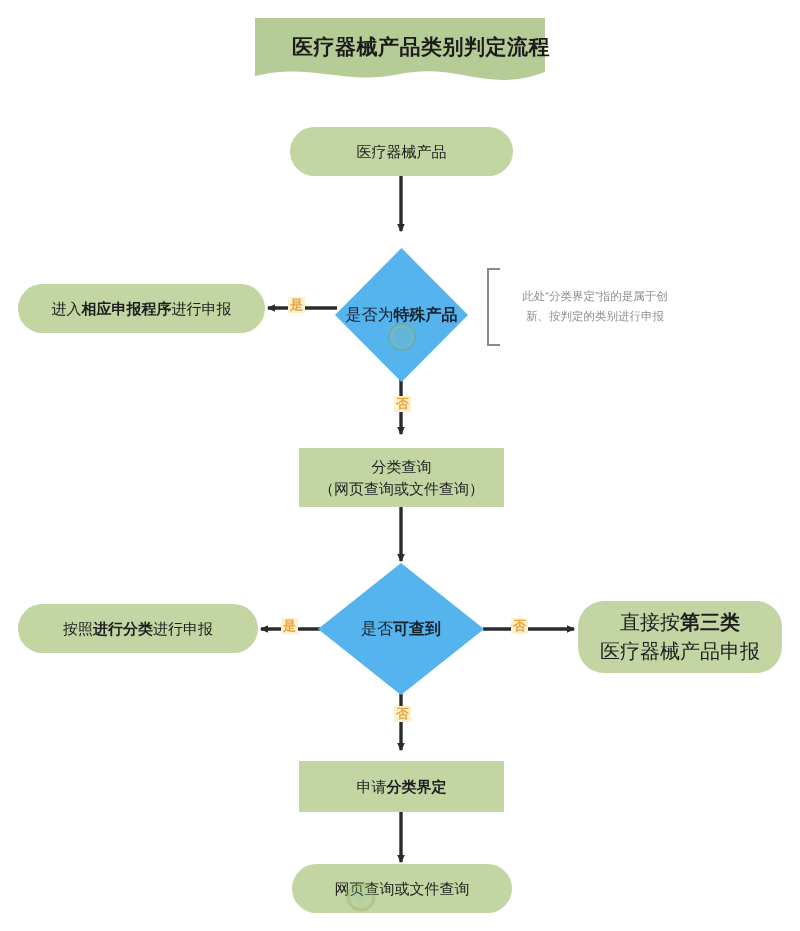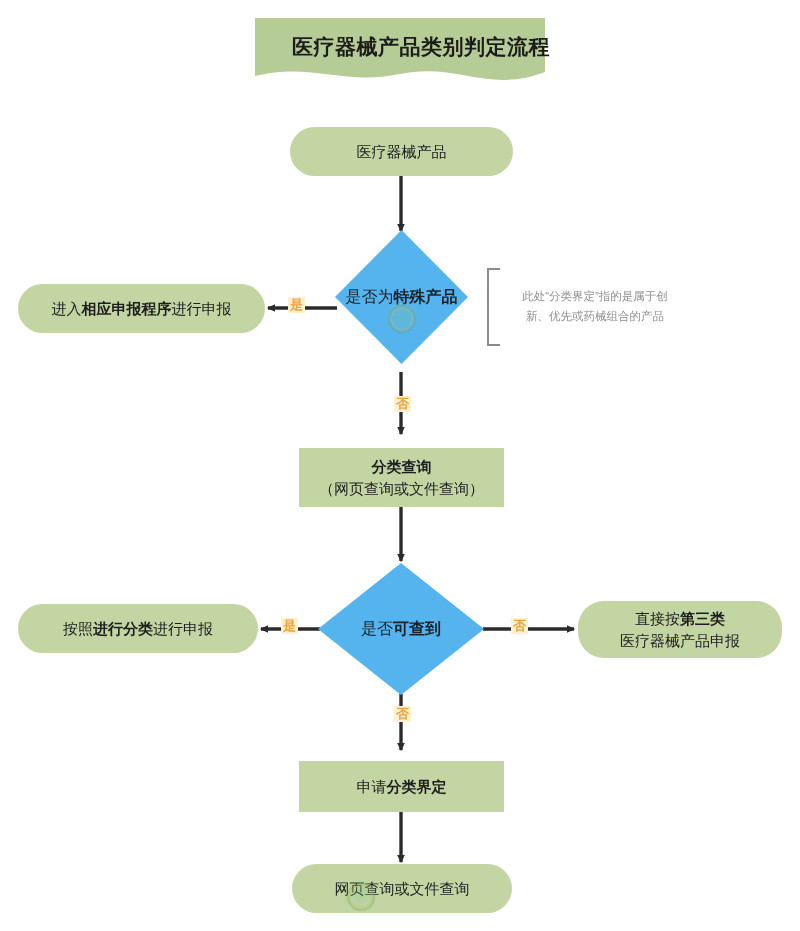--- a/index.html
+++ b/index.html
@@ -201,61 +201,61 @@
       <line x1="401" y1="694" x2="401" y2="750" stroke="#2b2b2b" stroke-width="3.4" marker-end="url(#arrowhead)"></line>
 
       <line x1="401" y1="812" x2="401" y2="862" stroke="#2b2b2b" stroke-width="3.4" marker-end="url(#arrowhead)"></line>
     </svg>
   </div>
 
   <div class="node pill" style="left:290px; top:127px; width:223px; height:49px; font-size:15px;">
     <span class="lbl">医疗器械产品</span>
   </div>
 
-  <div class="diamond" style="left:335px; top:230px; width:133px; height:134px;">
+  <div class="diamond" style="left:335px; top:248px; width:133px; height:134px;">
     <div class="shape"></div>
     <div class="dtext">
         <span>是否为</span>
         <b>特殊产品</b>
       </div>
     <div class="watermark" style="left:50px; top:72px;"></div>
   </div>
 
   <div class="node pill" style="left:18px; top:284px; width:247px; height:49px; font-size:15px;">
     <span class="lbl"><span>进入</span><b>相应申报程序</b><span>进行申报</span></span>
   </div>
 
   <div class="annotation">
     <div class="bracket"></div>
     <div class="anno-text">
       <div>
         <div>此处“分类界定”指的是属于创</div>
-        <div>新、优先或药械组合的产品</div>
+        <div>新、按判定的类别进行申报</div>
       </div>
     </div>
   </div>
 
   <div class="node rect" style="left:299px; top:448px; width:205px; height:59px; font-size:15px; flex-direction:column;">
-    <div class="lbl" style="font-weight:bold;">分类查询</div>
+    <div class="lbl" style="font-weight:normal;">分类查询</div>
     <div class="lbl">（网页查询或文件查询）</div>
   </div>
 
   <div class="diamond" style="left:318px; top:563px; width:166px; height:132px;">
     <div class="shape"></div>
     <div class="dtext">
         <span>是否</span>
         <b>可查到</b>
       </div>
   </div>
 
   <div class="node pill" style="left:18px; top:604px; width:240px; height:49px; font-size:15px;">
     <span class="lbl"><span>按照</span><b>进行分类</b><span>进行申报</span></span>
   </div>
 
-  <div class="node pill" style="left:578px; top:601px; width:204px; height:57px; font-size:15px; flex-direction:column;">
+  <div class="node pill" style="left:578px; top:601px; width:204px; height:72px; font-size:20px; flex-direction:column;">
     <div class="lbl"><span>直接按</span><b>第三类</b></div>
     <div class="lbl">医疗器械产品申报</div>
   </div>
 
   <div class="node rect" style="left:299px; top:761px; width:205px; height:51px; font-size:15px;">
     <span class="lbl"><span>申请</span><b>分类界定</b></span>
   </div>
 
   <div class="node pill" style="left:292px; top:864px; width:220px; height:49px; font-size:15px;">
     <span class="lbl">网页查询或文件查询</span>

